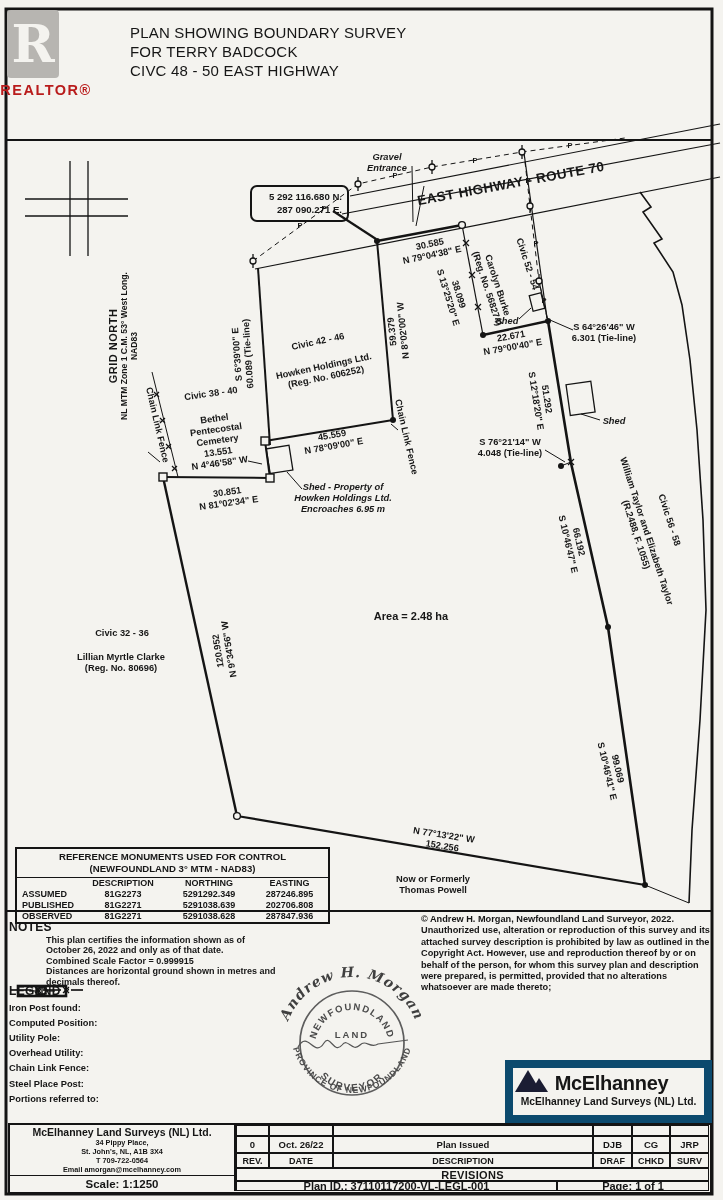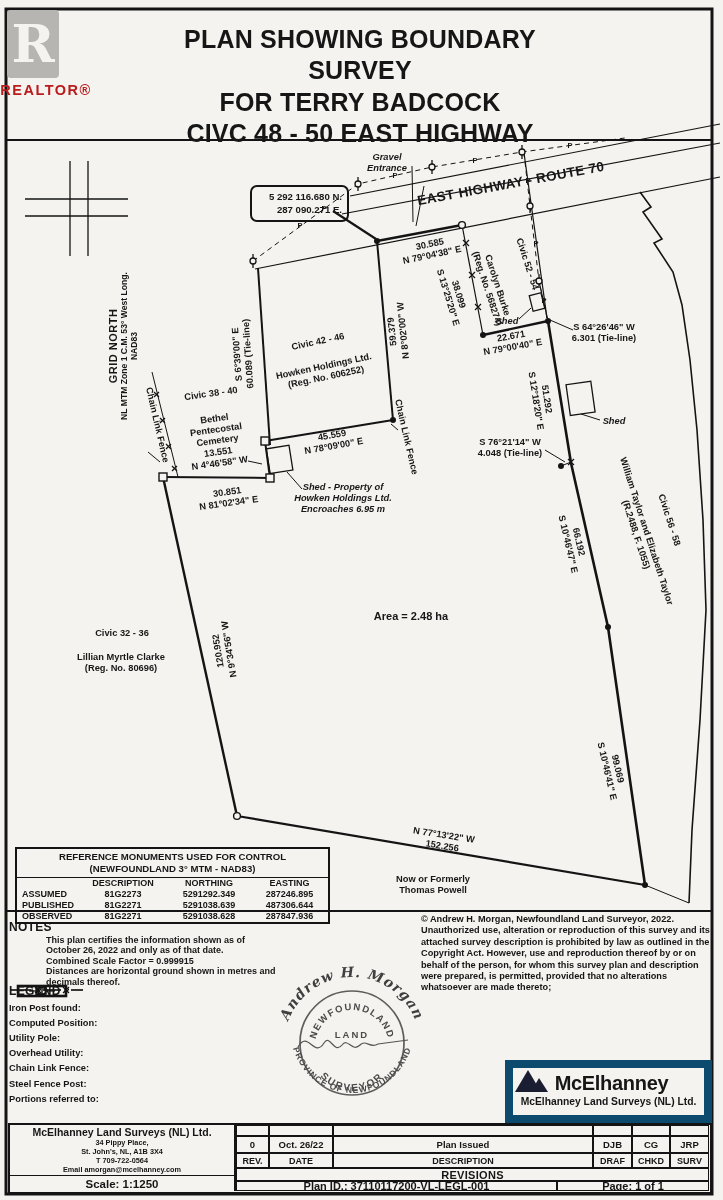--- a/index.html
+++ b/index.html
@@ -8,22 +8,22 @@
   svg{position:absolute;left:0;top:0;}
   .linework{z-index:1;}
   .overlay{position:absolute;z-index:2;}
   
   .realtor-box{position:absolute;left:7px;top:10px;width:52px;height:68px;background:#b7b5b1;
                border-radius:4px;z-index:2;display:flex;align-items:center;justify-content:center;}
   .realtor-r{font-family:"DejaVu Serif",serif;font-weight:bold;font-size:52px;color:#f4f3ef;line-height:1;}
   .realtor-text{position:absolute;left:0px;top:82px;width:92px;text-align:center;color:#b91c1c;
                 font-size:14.5px;font-weight:bold;letter-spacing:1.5px;z-index:2;}
   
-  .title{position:absolute;left:130px;top:24px;width:460px;text-align:center;z-index:2;
-         font-weight:bold;font-size:25px;line-height:1.25;letter-spacing:.2px;}
+  .title{position:absolute;left:130px;top:24px;width:460px;z-index:2;
+         font-weight:normal;font-size:15px;line-height:1.25;letter-spacing:.2px;}
   
   .coord-box{position:absolute;left:250px;top:185px;width:88px;height:31px;border:2.5px solid #141414;
              border-radius:7px;z-index:2;display:flex;flex-direction:column;justify-content:center;
              align-items:flex-end;padding:1px 5px 1px 2px;font-size:9.6px;font-weight:bold;line-height:1.35;}
   
   .grid-north{position:absolute;left:40px;top:327px;width:172px;height:38px;z-index:2;
               transform:rotate(-90deg);text-align:center;line-height:1.15;}
   .grid-north .gn1{font-weight:bold;font-size:11px;letter-spacing:.5px;}
   .grid-north .gn2,.grid-north .gn3{font-size:8.6px;font-weight:600;}
   
@@ -292,21 +292,21 @@
       <div>DESCRIPTION</div>
       <div>NORTHING</div>
       <div>EASTING</div>
       <div class="rowlab">ASSUMED</div>
       <div>81G2273</div>
       <div>5291292.349</div>
       <div>287246.895</div>
       <div class="rowlab">PUBLISHED</div>
       <div>81G2271</div>
       <div>5291038.639</div>
-      <div>487306.644</div>
+      <div>202706.808</div>
       <div class="rowlab">OBSERVED</div>
       <div>81G2271</div>
       <div>5291038.628</div>
       <div>287847.936</div>
     </div>
   </div>
 
   <div class="notes">
     <h4>NOTES</h4>
     <div class="nline">This plan certifies the information shown as of</div>
@@ -362,21 +362,21 @@
         <svg width="76" height="12">
             <line x1="2" y1="6" x2="24" y2="6" stroke="#141414" stroke-width="1.2"></line>
             <path d="M26,3 l6,6 M32,3 l-6,6" stroke="#141414" stroke-width="1.2"></path>
             <line x1="34" y1="6" x2="52" y2="6" stroke="#141414" stroke-width="1.2"></line>
             <path d="M54,3 l6,6 M60,3 l-6,6" stroke="#141414" stroke-width="1.2"></path>
             <line x1="62" y1="6" x2="74" y2="6" stroke="#141414" stroke-width="1.2"></line>
           </svg>
         </span>
     </div>
     <div class="lrow">
-      <span class="llab">Steel Fence Post:</span>
+      <span class="llab">Steel Place Post:</span>
       <span class="lsym">
         <svg width="66" height="12">
             <rect x="29" y="2" width="8" height="8" fill="none" stroke="#141414" stroke-width="1.5"></rect>
           </svg>
         </span>
     </div>
     <div class="lrow">
       <span class="llab">Portions referred to:</span>
       <span class="lsym">
         <svg width="66" height="14">

